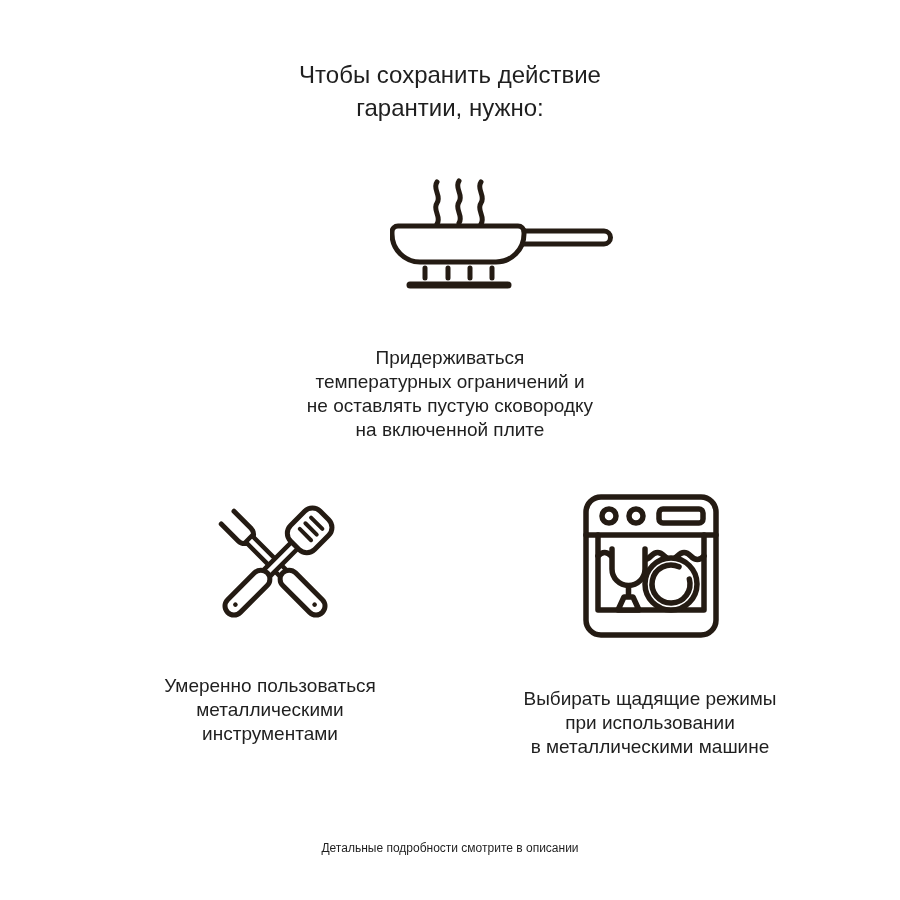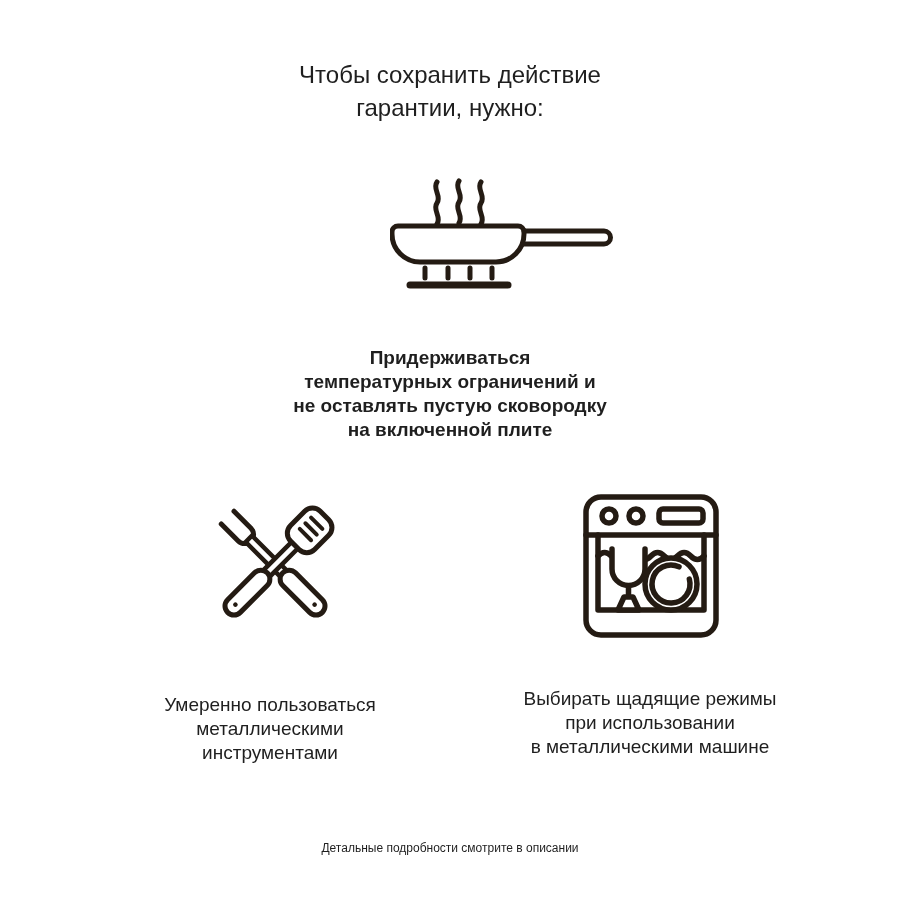--- a/index.html
+++ b/index.html
@@ -23,22 +23,22 @@
     top:58px;
     font-size:24px;line-height:33px;
     white-space:pre-line;
     color:var(--text);
   }
   .para{
     font-size:19px;line-height:24px;
     white-space:pre-line;
     text-align:center;
   }
-  .para-main{top:346px;left:0;width:100%;font-weight:bold;}
-  .para-left{top:693px;left:60px;width:420px;}
+  .para-main{top:346px;left:0;width:100%;}
+  .para-left{top:674px;left:60px;width:420px;}
   .para-right{top:687px;left:440px;width:420px;}
   .footer-note{
     top:838px;
     font-size:12px;line-height:20px;
   }
   .icon-pan{left:390px;top:176px;}
   .icon-utensils{left:200px;top:490px;}
   .icon-dishwasher{left:583px;top:492px;}
   svg{display:block;}
 </style>

